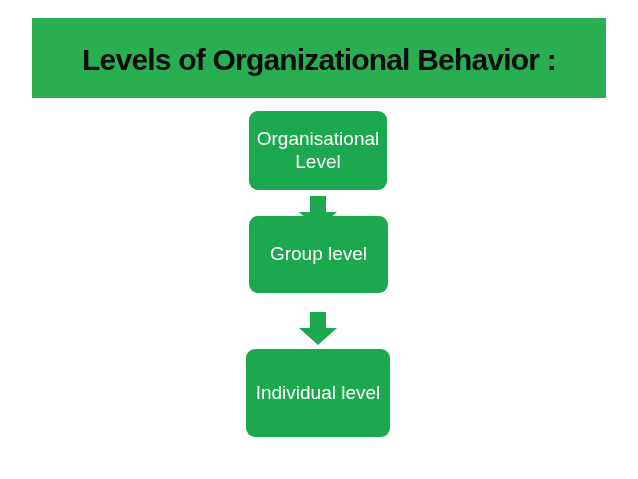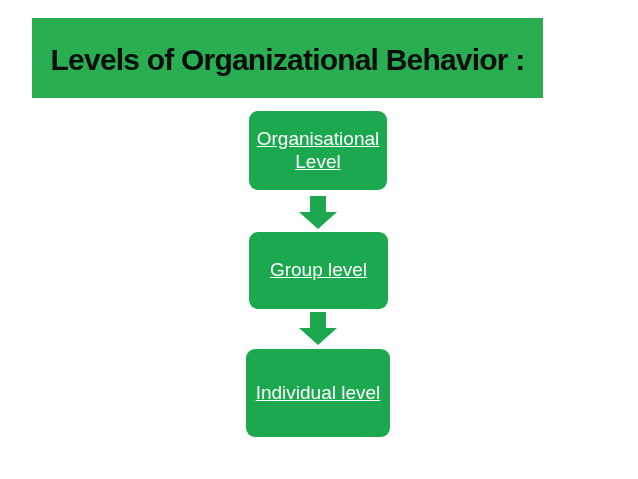--- a/index.html
+++ b/index.html
@@ -12,21 +12,21 @@
     width: 638px;
     height: 479px;
     background: var(--bg, #ffffff);
     overflow: hidden;
     font-family: "Liberation Sans", sans-serif;
   }
   .title-bar {
     position: absolute;
     left: 32px;
     top: 18px;
-    width: 511px;
+    width: 574px;
     height: 80px;
     background: var(--title-bar-bg, #29AF52);
     display: flex;
     align-items: center;
     justify-content: center;
   }
   .title-text {
     color: var(--title-text, #0d0d0d);
     font-size: 30px;
     font-weight: bold;
@@ -40,24 +40,23 @@
     border-radius: 9px;
     color: var(--node-text, #ffffff);
     display: flex;
     align-items: center;
     justify-content: center;
     text-align: center;
     font-size: 19px;
     line-height: 1.18;
     padding: 4px 3px;
     box-sizing: border-box;
-    text-decoration: underline;
   }
   .node-1 { left: 249px; top: 111px; width: 138px; height: 79px; }
-  .node-2 { left: 249px; top: 232px; width: 139px; height: 77px; }
+  .node-2 { left: 249px; top: 216px; width: 139px; height: 77px; }
   .node-3 { left: 246px; top: 349px; width: 144px; height: 88px; }
   .arrow {
     position: absolute;
     width: 38px;
     height: 33px;
     color: var(--arrow, #1CA84F);
   }
   .arrow-1 { left: 299px; top: 196px; }
   .arrow-2 { left: 299px; top: 312px; }
   .arrow svg { display: block; width: 100%; height: 100%; }

